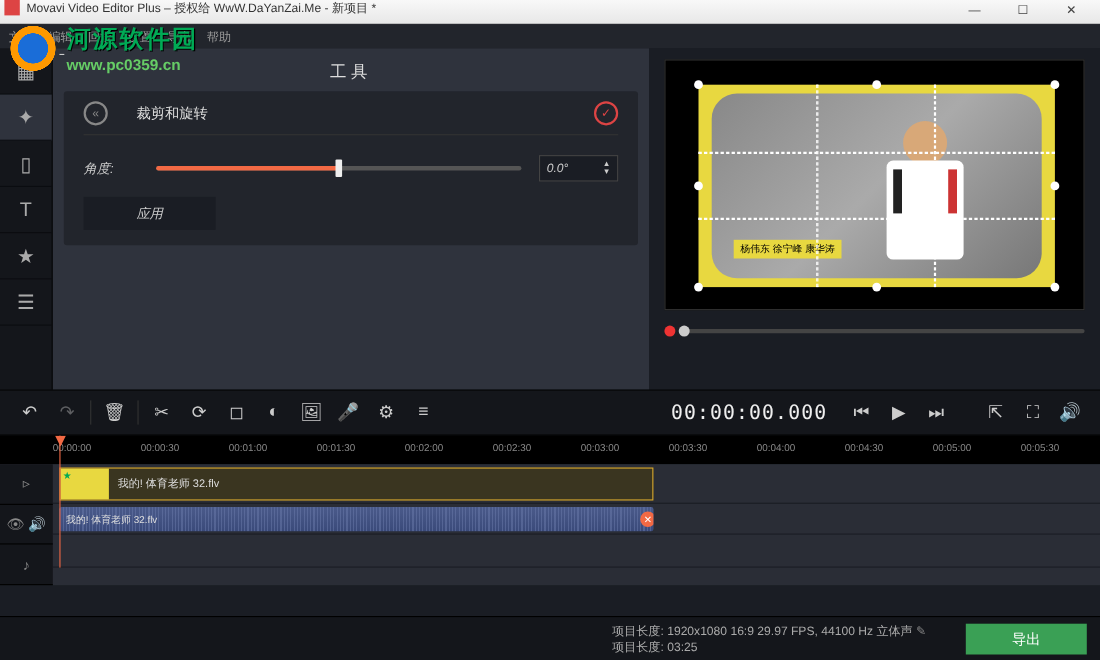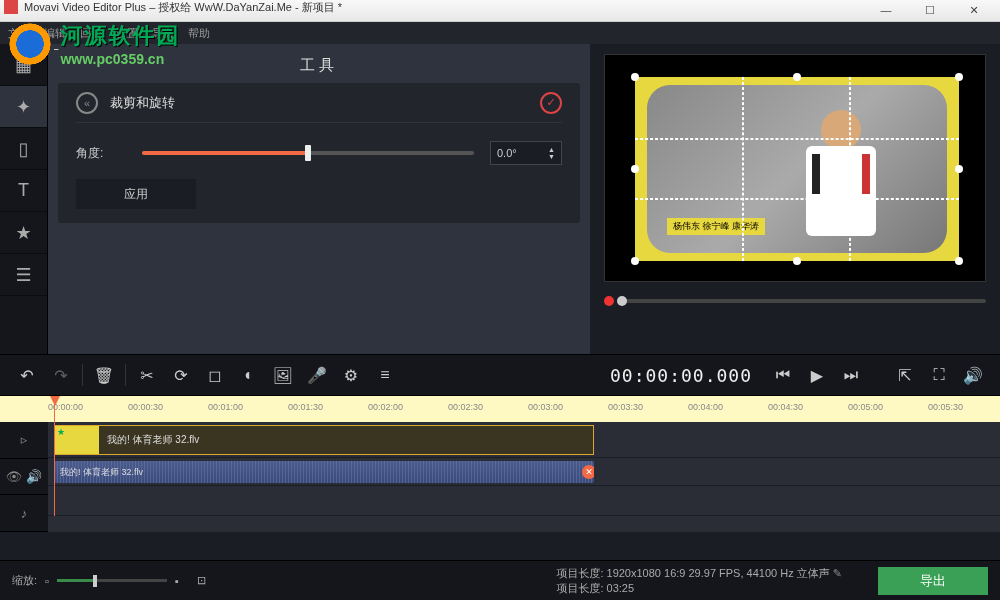--- a/index.html
+++ b/index.html
@@ -22,23 +22,23 @@
 .main { display: flex; height: 310px; }
 .sidebar { width: 48px; background: #14161b; display: flex; flex-direction: column; border-right: 1px solid #000; }
 .sidebar .sbtn { height: 42px; display: flex; align-items: center; justify-content: center; cursor: pointer; color: #aaa; font-size: 18px; border-bottom: 1px solid #0a0c10; }
 .sidebar .sbtn.active { background: #2f333d; }
 
 .center { flex: 1; background: #2f333d; display: flex; flex-direction: column; }
 .center-hd { text-align: center; font-size: 15px; color: #ddd; padding: 12px 0 8px; letter-spacing: 4px; }
 .panel { margin: 0 10px; background: #22252c; border-radius: 3px; padding: 0 18px 14px; }
 .panel-hd { display: flex; align-items: center; height: 40px; border-bottom: 1px solid #333; }
 .panel-hd .back { width: 22px; height: 22px; border: 2px solid #888; border-radius: 50%; display: flex; align-items: center; justify-content: center; font-size: 11px; color: #888; cursor: pointer; }
-.panel-hd .ptitle { margin-left: 12px; font-size: 13px; color: #ddd; }
+.panel-hd .ptitle { margin-left: 26px; font-size: 13px; color: #ddd; }
 .panel-hd .ok { margin-left: auto; width: 22px; height: 22px; border: 2px solid #d44; border-radius: 50%; display: flex; align-items: center; justify-content: center; font-size: 11px; color: #d44; cursor: pointer; }
-.panel-body { padding-top: 18px; }
+.panel-body { padding-top: 18px; font-style: italic; }
 .slider-row { display: flex; align-items: center; gap: 16px; }
 .slider-row .lbl { font-size: 12px; color: #ccc; width: 50px; }
 .angle-slider { flex: 1; height: 4px; background: #555; position: relative; border-radius: 2px; }
 .angle-slider .fill { position: absolute; left: 0; width: 50%; height: 100%; background: #f26944; border-radius: 2px; }
 .angle-slider .thumb { position: absolute; left: 50%; top: 50%; width: 6px; height: 16px; background: #eee; transform: translate(-50%,-50%); border-radius: 1px; cursor: pointer; }
 .angle-val { width: 72px; height: 24px; background: #1a1d24; border: 1px solid #444; display: flex; align-items: center; padding: 0 6px; font-size: 11px; color: #ccc; }
 .angle-val .spin { margin-left: auto; display: flex; flex-direction: column; font-size: 7px; line-height: 7px; cursor: pointer; }
 .apply-btn { margin-top: 14px; width: 120px; height: 30px; background: #1a1d24; color: #ccc; font-size: 12px; display: flex; align-items: center; justify-content: center; cursor: pointer; }
 
 .preview { width: 410px; background: #1a1d24; padding: 10px 14px 6px; position: relative; }
@@ -60,21 +60,21 @@
 .rec-dot { width: 10px; height: 10px; background: #e33; border-radius: 50%; }
 .seek { flex: 1; height: 4px; background: #444; position: relative; border-radius: 2px; }
 .seek .sthumb { position:absolute; left:0; top:50%; width:10px; height:10px; background:#ccc; border-radius:50%; transform:translate(-50%,-50%); }
 
 .toolbar { height: 42px; background: #14161b; display: flex; align-items: center; padding: 0 10px; border-top: 1px solid #000; border-bottom: 1px solid #000; }
 .toolbar .tbtn { width: 34px; height: 30px; display: flex; align-items: center; justify-content: center; color: #ccc; font-size: 16px; cursor: pointer; }
 .toolbar .sep { width: 1px; height: 22px; background: #333; margin: 0 4px; }
 .toolbar .spacer { flex: 1; }
 .timecode { font-family: monospace; font-size: 18px; color: #eee; letter-spacing: 1px; margin: 0 14px; }
 
-.ruler { height: 26px; background: #fef9c3; display: flex; align-items: center; font-size: 9px; color: #888; position: relative; padding-left: 48px; }
+.ruler { height: 26px; background: #000000; display: flex; align-items: center; font-size: 9px; color: #888; position: relative; padding-left: 48px; }
 .ruler .marks { position: relative; flex: 1; height: 100%; }
 .ruler .tick { position: absolute; top: 6px; font-size: 9px; color: #888; }
 .ruler .playhead { position:absolute; left:54px; top:0; width:0; height:120px; border-left:1px solid #f26944; z-index:10; }
 .ruler .playhead::before { content:''; position:absolute; left:-5px; top:0; width:10px; height:10px; background:#f26944; clip-path: polygon(0 0,100% 0,50% 100%); }
 
 .tracks { background: #2a2d36; height: 110px; position: relative; padding-left: 48px; }
 .track-labels { position:absolute; left:0; top:0; width:48px; height:100%; background:#14161b; display:flex; flex-direction:column; }
 .track-labels .tl { flex:1; display:flex; align-items:center; justify-content:center; color:#888; font-size:13px; border-bottom:1px solid #000; cursor:pointer; }
 .track { height: 36px; border-bottom: 1px solid #1a1d24; position: relative; }
 .vclip { position:absolute; left:6px; top:3px; height:30px; width:540px; background:#3a3520; border:1px solid #d8a830; display:flex; align-items:center; font-size:10px; color:#ddd; cursor:pointer; }
@@ -256,30 +256,20 @@
     <div class="aclip">
       <div class="wave"></div>
       <span style="position:relative">我的! 体育老师 32.flv</span>
       <div class="aicon">✕</div>
     </div>
   </div>
   <div class="track music"></div>
 </div>
 
 <div class="footer">
-  <div class="zoom-ctl">
-    <span>缩放:</span>
-    <span>▫</span>
-    <div class="zoom-slider">
-        <div class="zfill"></div>
-        <div class="zthumb"></div>
-      </div>
-    <span>▪</span>
-    <span style="margin-left:10px">⊡</span>
-  </div>
   <div class="finfo">
     <div>
       <span>项目长度:</span>
       <span>1920x1080 16:9 29.97 FPS, 44100 Hz 立体声</span>
       <span class="pencil">✎</span>
       <br>
       <span>项目长度:</span>
       <span>03:25</span>
     </div>
     <div class="export-btn">

